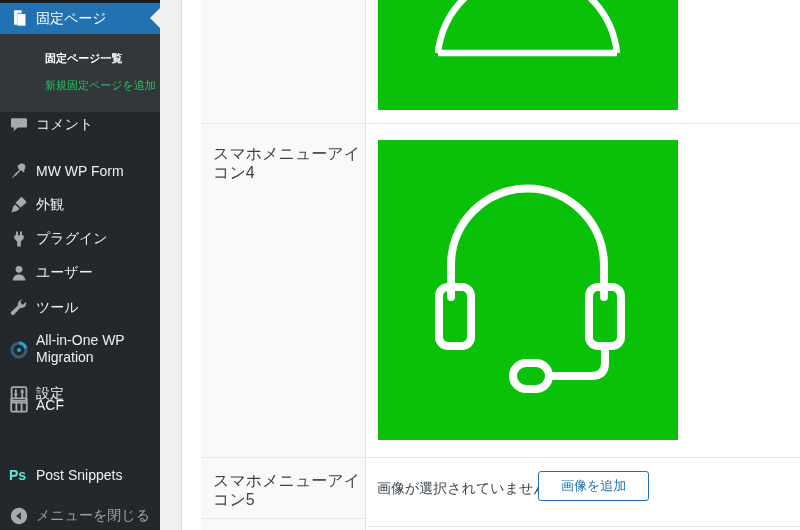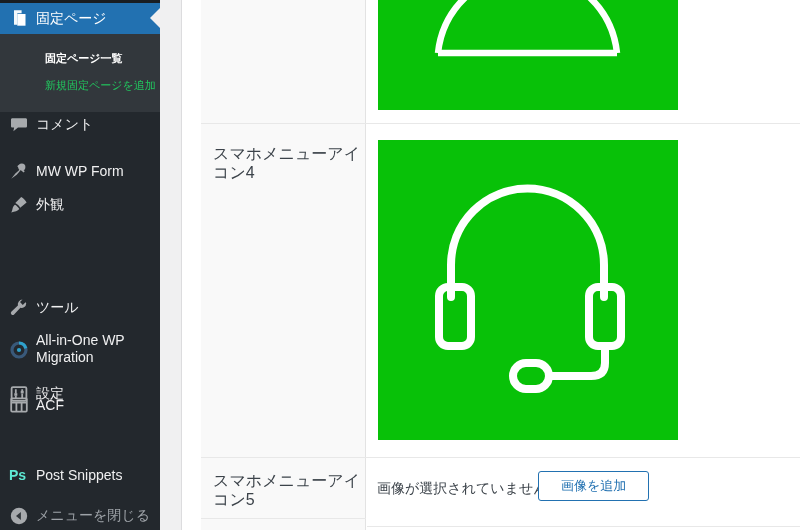--- a/index.html
+++ b/index.html
@@ -81,21 +81,38 @@
     <div class="menu-item" style="top:188px">
       <span class="mi">
         <svg viewBox="0 0 20 20" width="20" height="20">
           <path d="M12.2 2.1c2.3 1.2 4.4 3.3 5.4 5.5l-6.4 5.2c-1.1-2-2.9-3.8-4.9-4.8z" fill="#a7aaad"></path>
           <path d="M6 9.7c1.8 1 3.4 2.6 4.3 4.4-1.5 1.8-4.4 2.9-8.1 3.3.9-1.4 1.1-2.4 1.4-4 .3-1.4 1-2.8 2.4-3.7z" fill="#a7aaad"></path>
         </svg>
       </span>
       <span class="ml">外観</span>
     </div>
 
-
+    <div class="menu-item" style="top:222px">
+      <span class="mi">
+        <svg viewBox="0 0 20 20" width="20" height="20">
+          <path d="M7.1 2.4v3.9H5.3v3.3l2.9 2.9v5.1h3.6v-5.1l2.9-2.9V6.3h-1.8V2.4h-1.9v3.9H9V2.4z" fill="#a7aaad"></path>
+        </svg>
+      </span>
+      <span class="ml">プラグイン</span>
+    </div>
+
+    <div class="menu-item" style="top:256px">
+      <span class="mi">
+        <svg viewBox="0 0 20 20" width="20" height="20">
+          <circle cx="10" cy="6.3" r="3.4" fill="#a7aaad"></circle>
+          <path d="M3.6 17.4c.4-3.9 2.9-6 6.4-6s6 2.1 6.4 6z" fill="#a7aaad"></path>
+        </svg>
+      </span>
+      <span class="ml">ユーザー</span>
+    </div>
 
     <div class="menu-item" style="top:291px">
       <span class="mi">
         <svg viewBox="0 0 20 20" width="20" height="20">
           <path d="M17.2 5.4a4.7 4.7 0 0 1-5.8 4.4l-6.3 6.7a1.95 1.95 0 0 1-2.8-2.7l6.6-6.4A4.7 4.7 0 0 1 13.5 1.6l-2.5 2.5 2.8 2.8 2.7-2.6c.4.3.6.7.7 1.1z" fill="#a7aaad"></path>
         </svg>
       </span>
       <span class="ml">ツール</span>
     </div>
 

